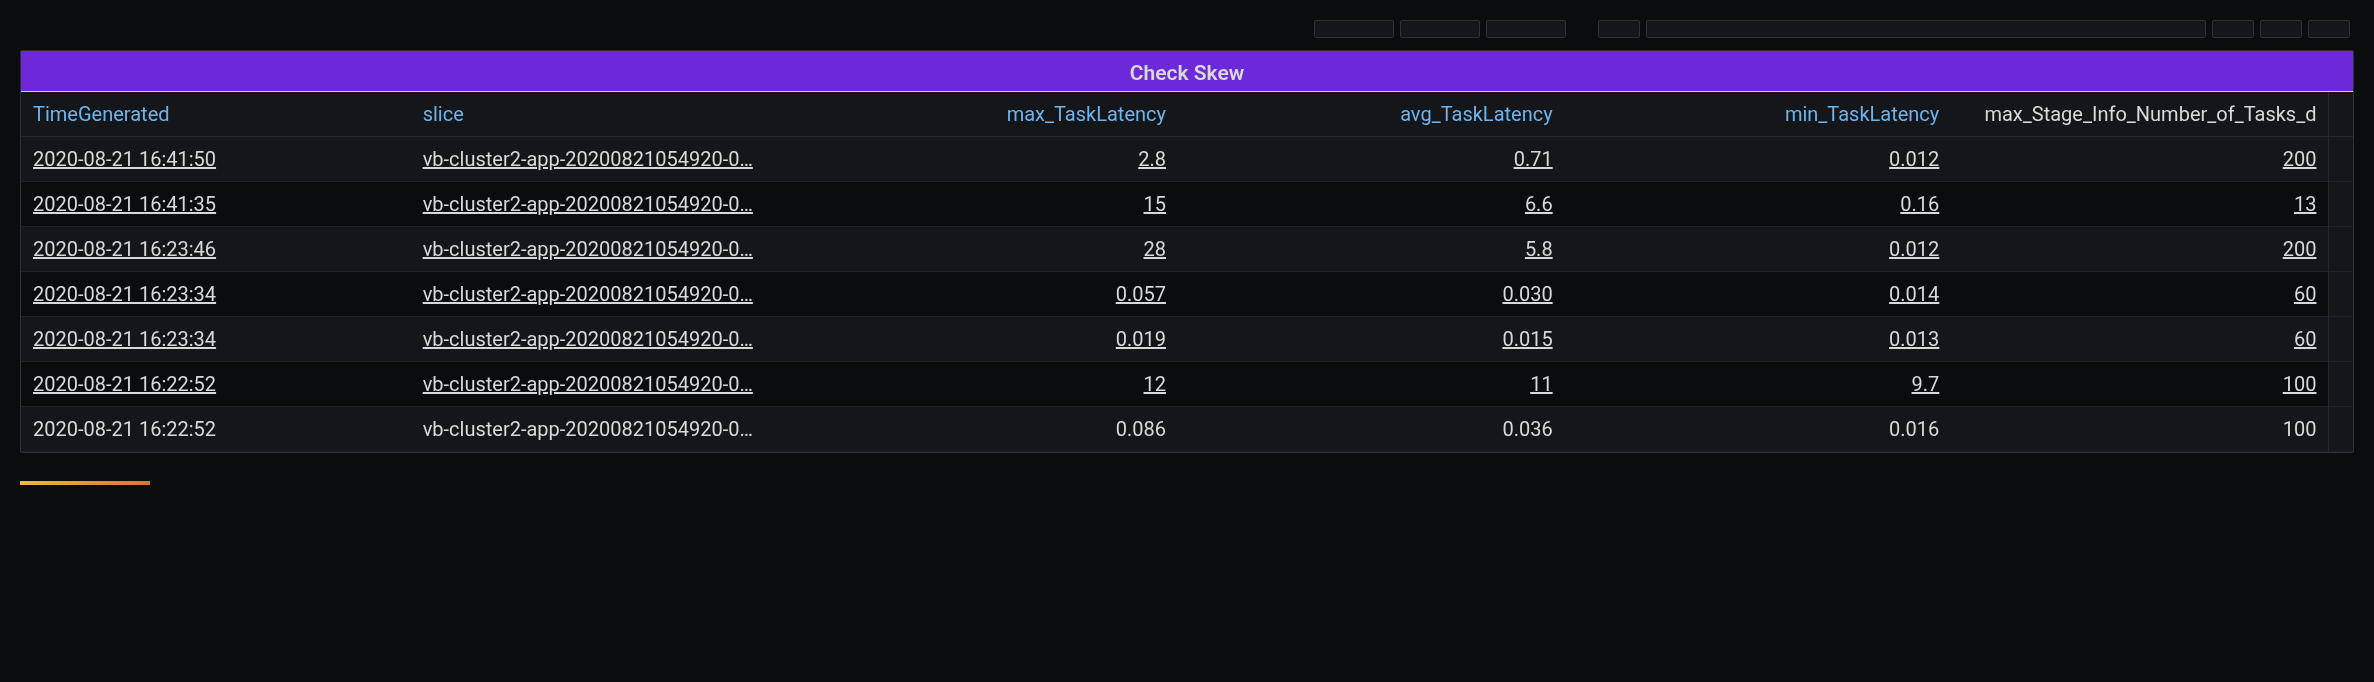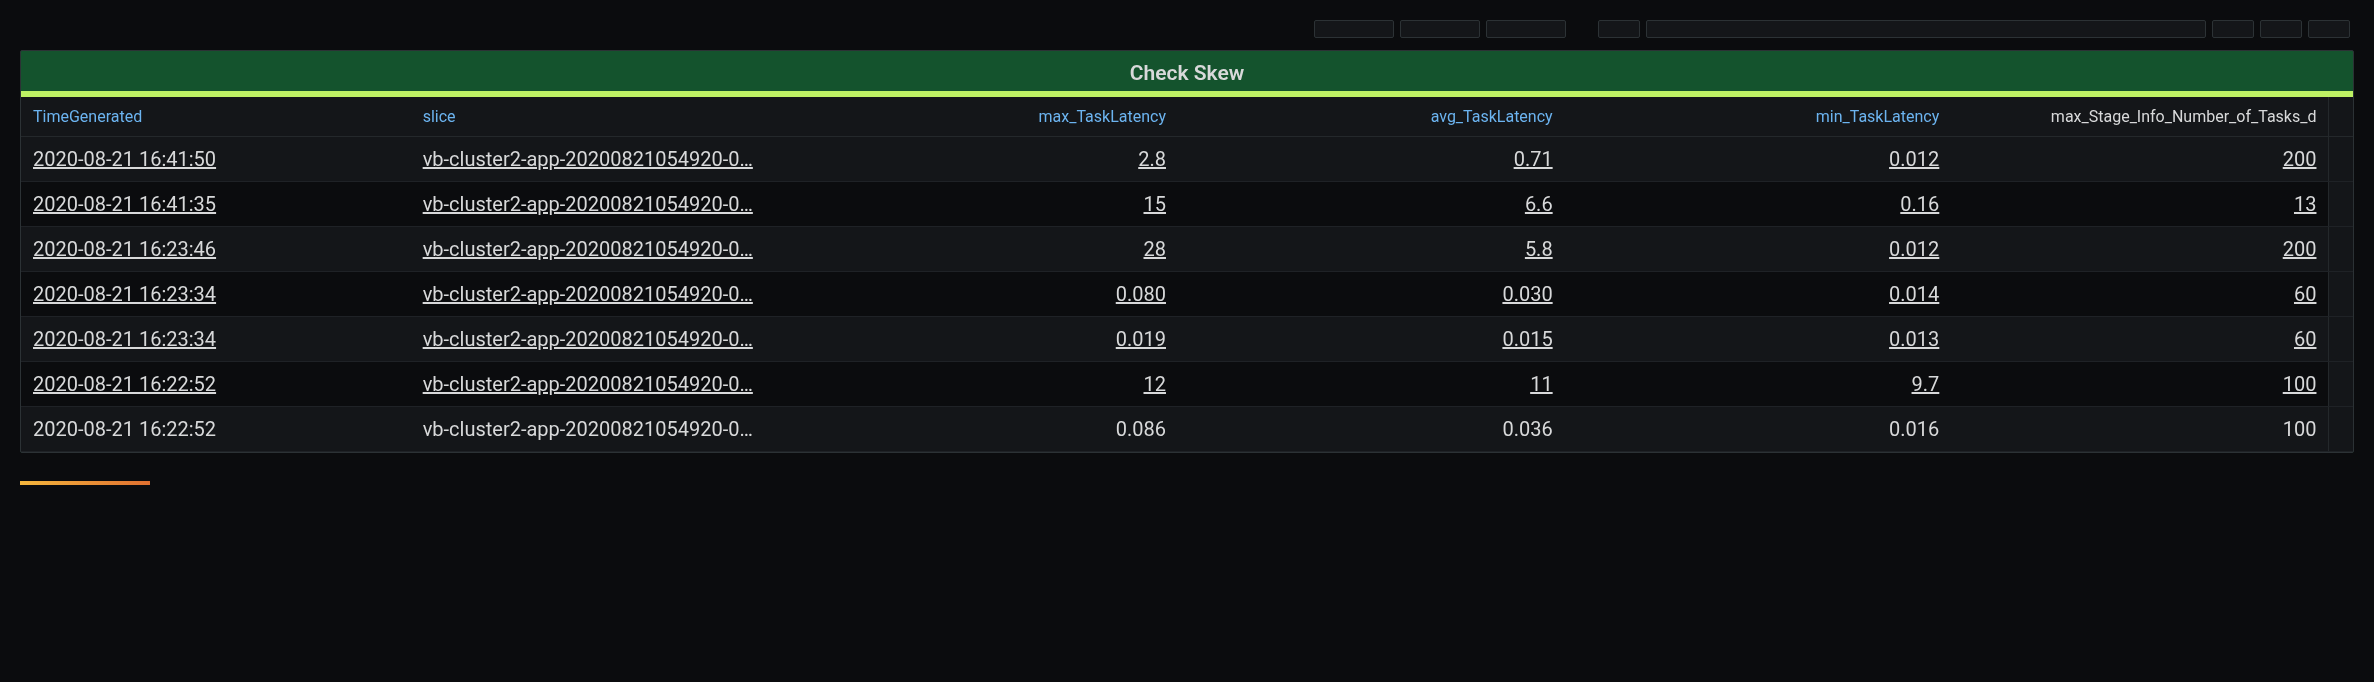--- a/index.html
+++ b/index.html
@@ -29,43 +29,43 @@
       background: #141619;
       height: 18px;
       border-radius: 2px;
     }
     .tb-sm { width: 80px; }
     .tb-lg { width: 560px; }
     .tb-icon { width: 42px; }
     .panel {
       border: 1px solid #2c3235;
       border-radius: 2px;
-      background: #14532d;
+      background: #6d28d9;
     }
     .panel-title {
       text-align: center;
       font-weight: 600;
       padding: 10px 0 6px 0;
       font-size: 21px;
       color: #d8d9da;
     }
     table {
       width: 100%;
       border-collapse: collapse;
       table-layout: fixed;
     }
     thead th {
       text-align: left;
       font-weight: 400;
       color: #6cb4f0;
       padding: 10px 12px;
       background: #141619;
       border-bottom: 1px solid #24282b;
-      border-top: 6px solid #bef264;
-      font-size: 16px;
+      border-top: 1px solid #bef264;
+      font-size: 20px;
     }
     thead th.num {
       text-align: right;
     }
     thead th.last {
       color: #d8d9da;
     }
     tbody td {
       padding: 10px 12px;
       border-bottom: 1px solid #1f2226;
@@ -167,21 +167,21 @@
           <td><span class="link">vb-cluster2-app-20200821054920-0…</span></td>
           <td class="num"><span class="link">28</span></td>
           <td class="num"><span class="link">5.8</span></td>
           <td class="num"><span class="link">0.012</span></td>
           <td class="num"><span class="link">200</span></td>
           <td class="scroll-cell"></td>
         </tr>
         <tr>
           <td><span class="link">2020-08-21 16:23:34</span></td>
           <td><span class="link">vb-cluster2-app-20200821054920-0…</span></td>
-          <td class="num"><span class="link">0.080</span></td>
+          <td class="num"><span class="link">0.057</span></td>
           <td class="num"><span class="link">0.030</span></td>
           <td class="num"><span class="link">0.014</span></td>
           <td class="num"><span class="link">60</span></td>
           <td class="scroll-cell"></td>
         </tr>
         <tr>
           <td><span class="link">2020-08-21 16:23:34</span></td>
           <td><span class="link">vb-cluster2-app-20200821054920-0…</span></td>
           <td class="num"><span class="link">0.019</span></td>
           <td class="num"><span class="link">0.015</span></td>

